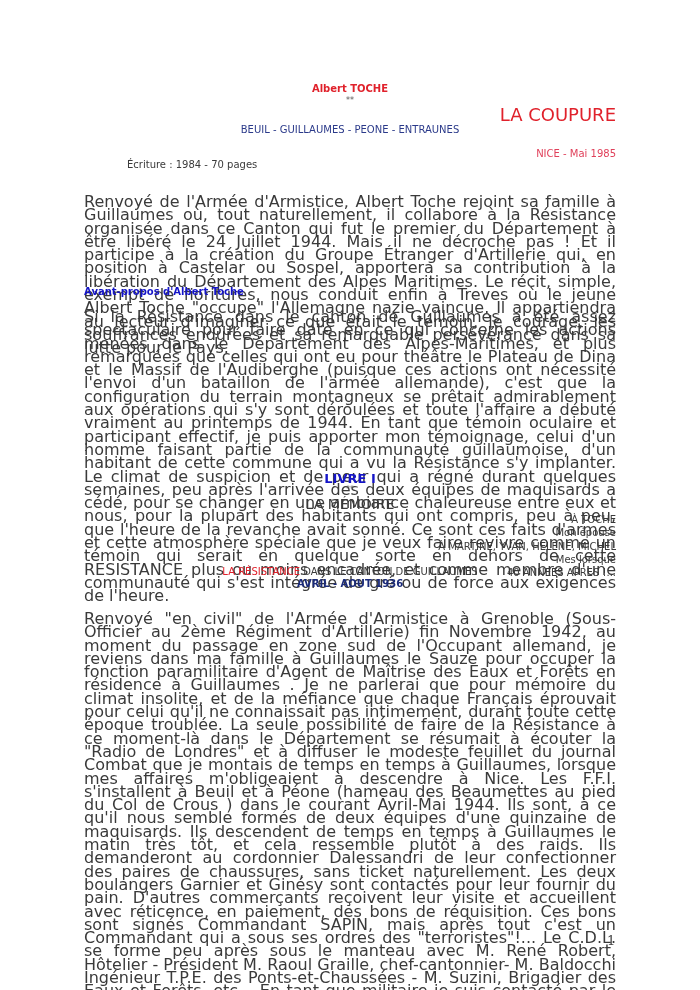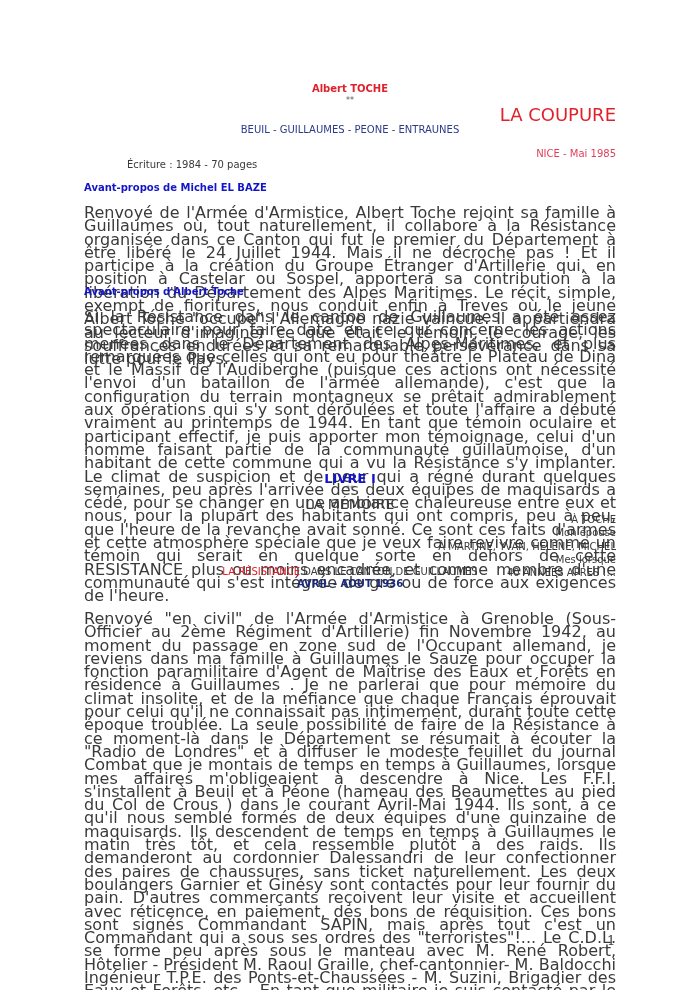--- a/index.html
+++ b/index.html
@@ -39,21 +39,20 @@
 
 <div class="page">
   <div class="author">Albert TOCHE</div>
   <div class="stars stars1">**</div>
   <div class="title">LA COUPURE</div>
   <div class="places">BEUIL - GUILLAUMES - PEONE - ENTRAUNES</div>
   <div class="nice">NICE - Mai 1985</div>
   <div class="ecriture">Écriture : 1984 - 70 pages</div>
 
   <div class="sec1">
-    <div class="h">Avant-propos de Michel EL BAZE</div>
     <div class="para">Renvoyé de l'Armée d'Armistice, Albert Toche rejoint sa famille à Guillaumes où, tout naturellement, il collabore à la Résistance organisée dans ce Canton qui fut le premier du Département à être libéré le 24 Juillet 1944. Mais il ne décroche pas ! Et il participe à la création du Groupe Étranger d'Artillerie qui, en position à Castelar ou Sospel, apportera sa contribution à la libération du Département des Alpes Maritimes. Le récit, simple, exempt de fioritures, nous conduit enfin à Treves où le jeune Albert Toche "occupe" l'Allemagne nazie vaincue. Il appartiendra au lecteur d'imaginer ce que était le témoin, le courage, les souffrances endurées et sa remarquable persévérance dans sa lutte pour le Pays.</div>
   </div>
 
   <div class="sec2">
     <div class="h">Avant-propos d'Albert Toche</div>
     <div class="para">Si la Résistance dans le canton de Guillaumes a été assez spectaculaire pour faire date en ce qui concerne les actions menées dans le Département des Alpes-Maritimes, et plus remarquées que celles qui ont eu pour théâtre le Plateau de Dina et le Massif de l'Audiberghe (puisque ces actions ont nécessité l'envoi d'un bataillon de l'armée allemande), c'est que la configuration du terrain montagneux se prêtait admirablement aux opérations qui s'y sont déroulées et toute l'affaire a débuté vraiment au printemps de 1944. En tant que témoin oculaire et participant effectif, je puis apporter mon témoignage, celui d'un homme faisant partie de la communauté guillaumoise, d'un habitant de cette commune qui a vu la Résistance s'y implanter. Le climat de suspicion et de peur qui a régné durant quelques semaines, peu après l'arrivée des deux équipes de maquisards a cédé, pour se changer en une ambiance chaleureuse entre eux et nous, pour la plupart des habitants qui ont compris, peu à peu, que l'heure de la revanche avait sonné. Ce sont ces faits d'armes et cette atmosphère spéciale que je veux faire revivre comme un témoin qui serait en quelque sorte en dehors de cette RESISTANCE plus ou moins encadrée, et comme membre d'une communauté qui s'est intégrée de gré ou de force aux exigences de l'heure.</div>
   </div>
   <div class="dot">.</div>
 
   <div class="livre">LIVRE I</div>

